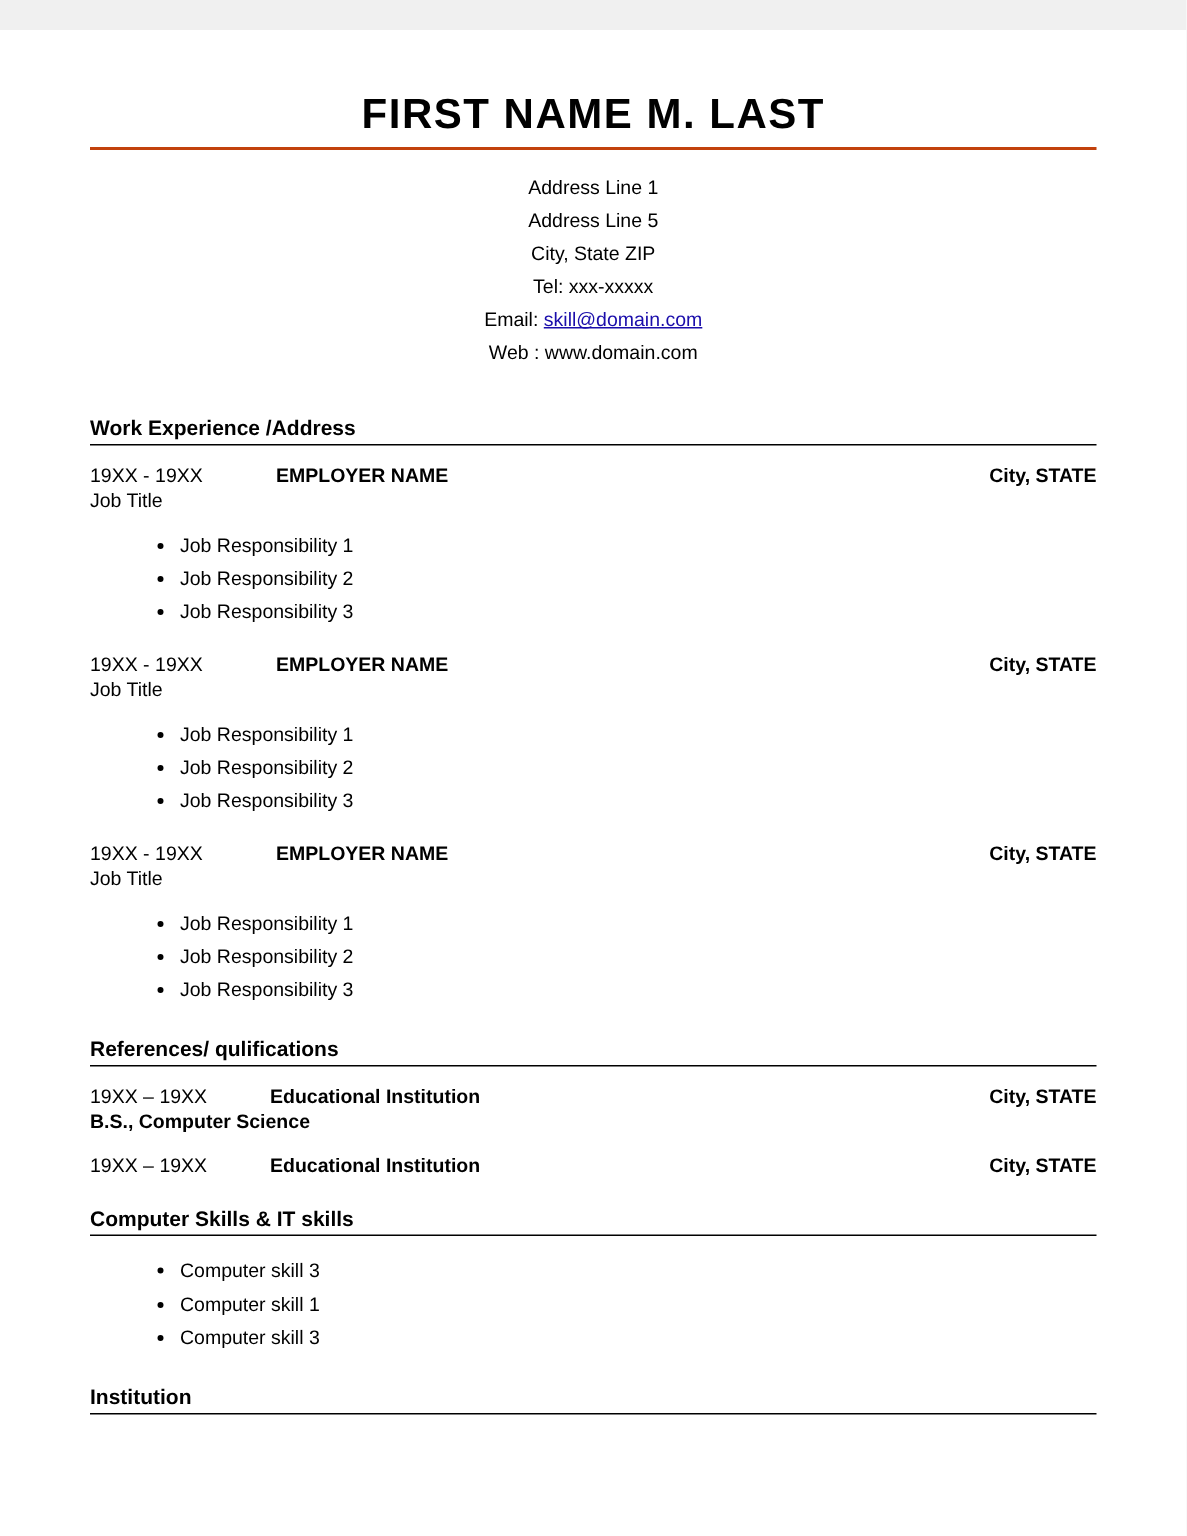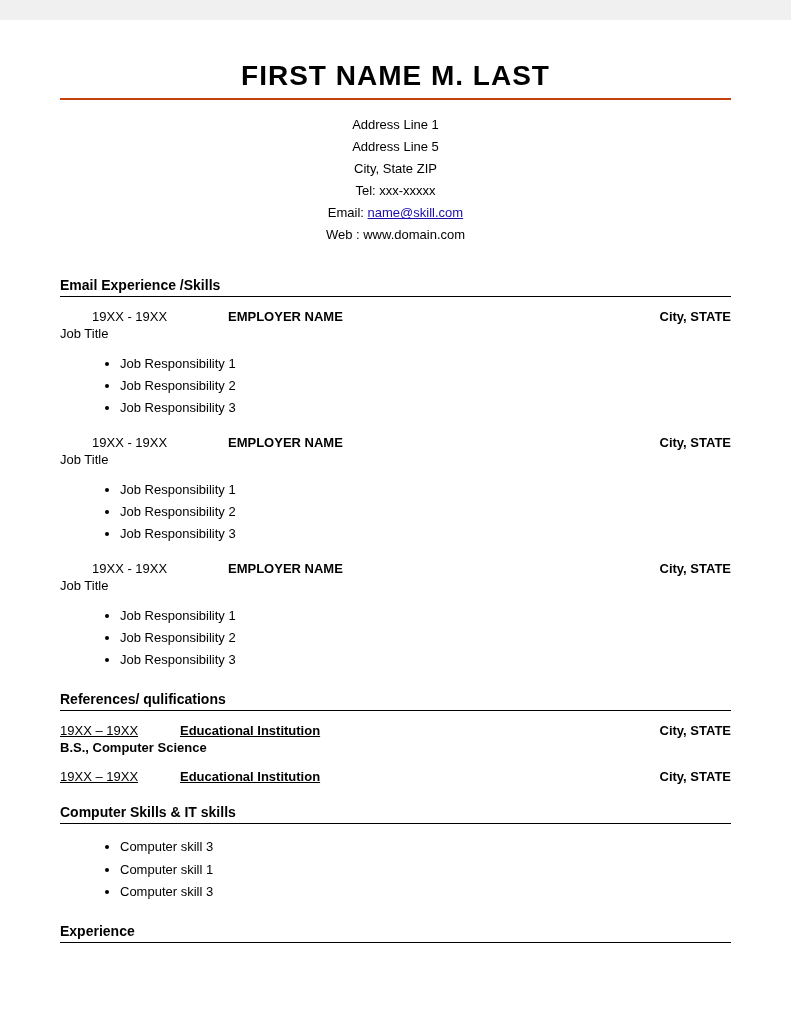--- a/index.html
+++ b/index.html
@@ -65,23 +65,22 @@
     }
 
     .job-line {
       display: flex;
       justify-content: space-between;
       align-items: baseline;
     }
 
     .job-left {
       display: flex;
-      gap: 16px;
+      gap: 4px;
       align-items: center;
-      margin-left: 32px;
     }
 
     .job-dates {
       font-size: 13px;
       font-weight: normal;
       color: #000;
       min-width: 120px;
     }
 
     .job-employer {
@@ -120,21 +119,20 @@
     .edu-line {
       display: flex;
       justify-content: space-between;
       align-items: baseline;
     }
 
     .edu-left {
       display: flex;
       align-items: baseline;
       gap: 0;
-      text-decoration: underline;
     }
 
     .edu-dates {
       font-size: 13px;
       font-weight: normal;
       color: #000;
       min-width: 120px;
     }
 
     .edu-institution {
@@ -174,27 +172,27 @@
 <div class="resume-page">
 
   <div class="header-name">FIRST NAME M. LAST</div>
 
   <div class="contact-info">
     <div>Address Line 1</div>
     <div>Address Line 5</div>
     <div>City, State ZIP</div>
     <div>Tel: xxx-xxxxx</div>
     <div>
-      <span>Email: </span><a id="email-link" href="mailto:name@domain.com">name@skill.com</a>
+      <span>Email: </span><a id="email-link" href="mailto:name@domain.com">skill@domain.com</a>
     </div>
     <div>Web : www.domain.com</div>
   </div>
 
   <div class="section">
-    <div class="section-header">Email Experience /Skills</div>
+    <div class="section-header">Work Experience /Address</div>
 
     <div id="jobs-container">
         <div class="job-entry">
           <div class="job-line">
             <div class="job-left">
               <span class="job-dates">19XX - 19XX</span>
               <span class="job-employer">EMPLOYER NAME</span>
             </div>
             <span class="job-city">City, STATE</span>
           </div>
@@ -268,16 +266,16 @@
     <div class="section-header">Computer Skills &amp; IT skills</div>
 
     <ul class="skills-list" id="skills-container">
         <li>Computer skill 3</li>
         <li>Computer skill 1</li>
         <li>Computer skill 3</li>
       </ul>
   </div>
 
   <div class="section references-section">
-    <div class="section-header">Experience</div>
+    <div class="section-header">Institution</div>
   </div>
 
 </div>
 
 </body></html>

